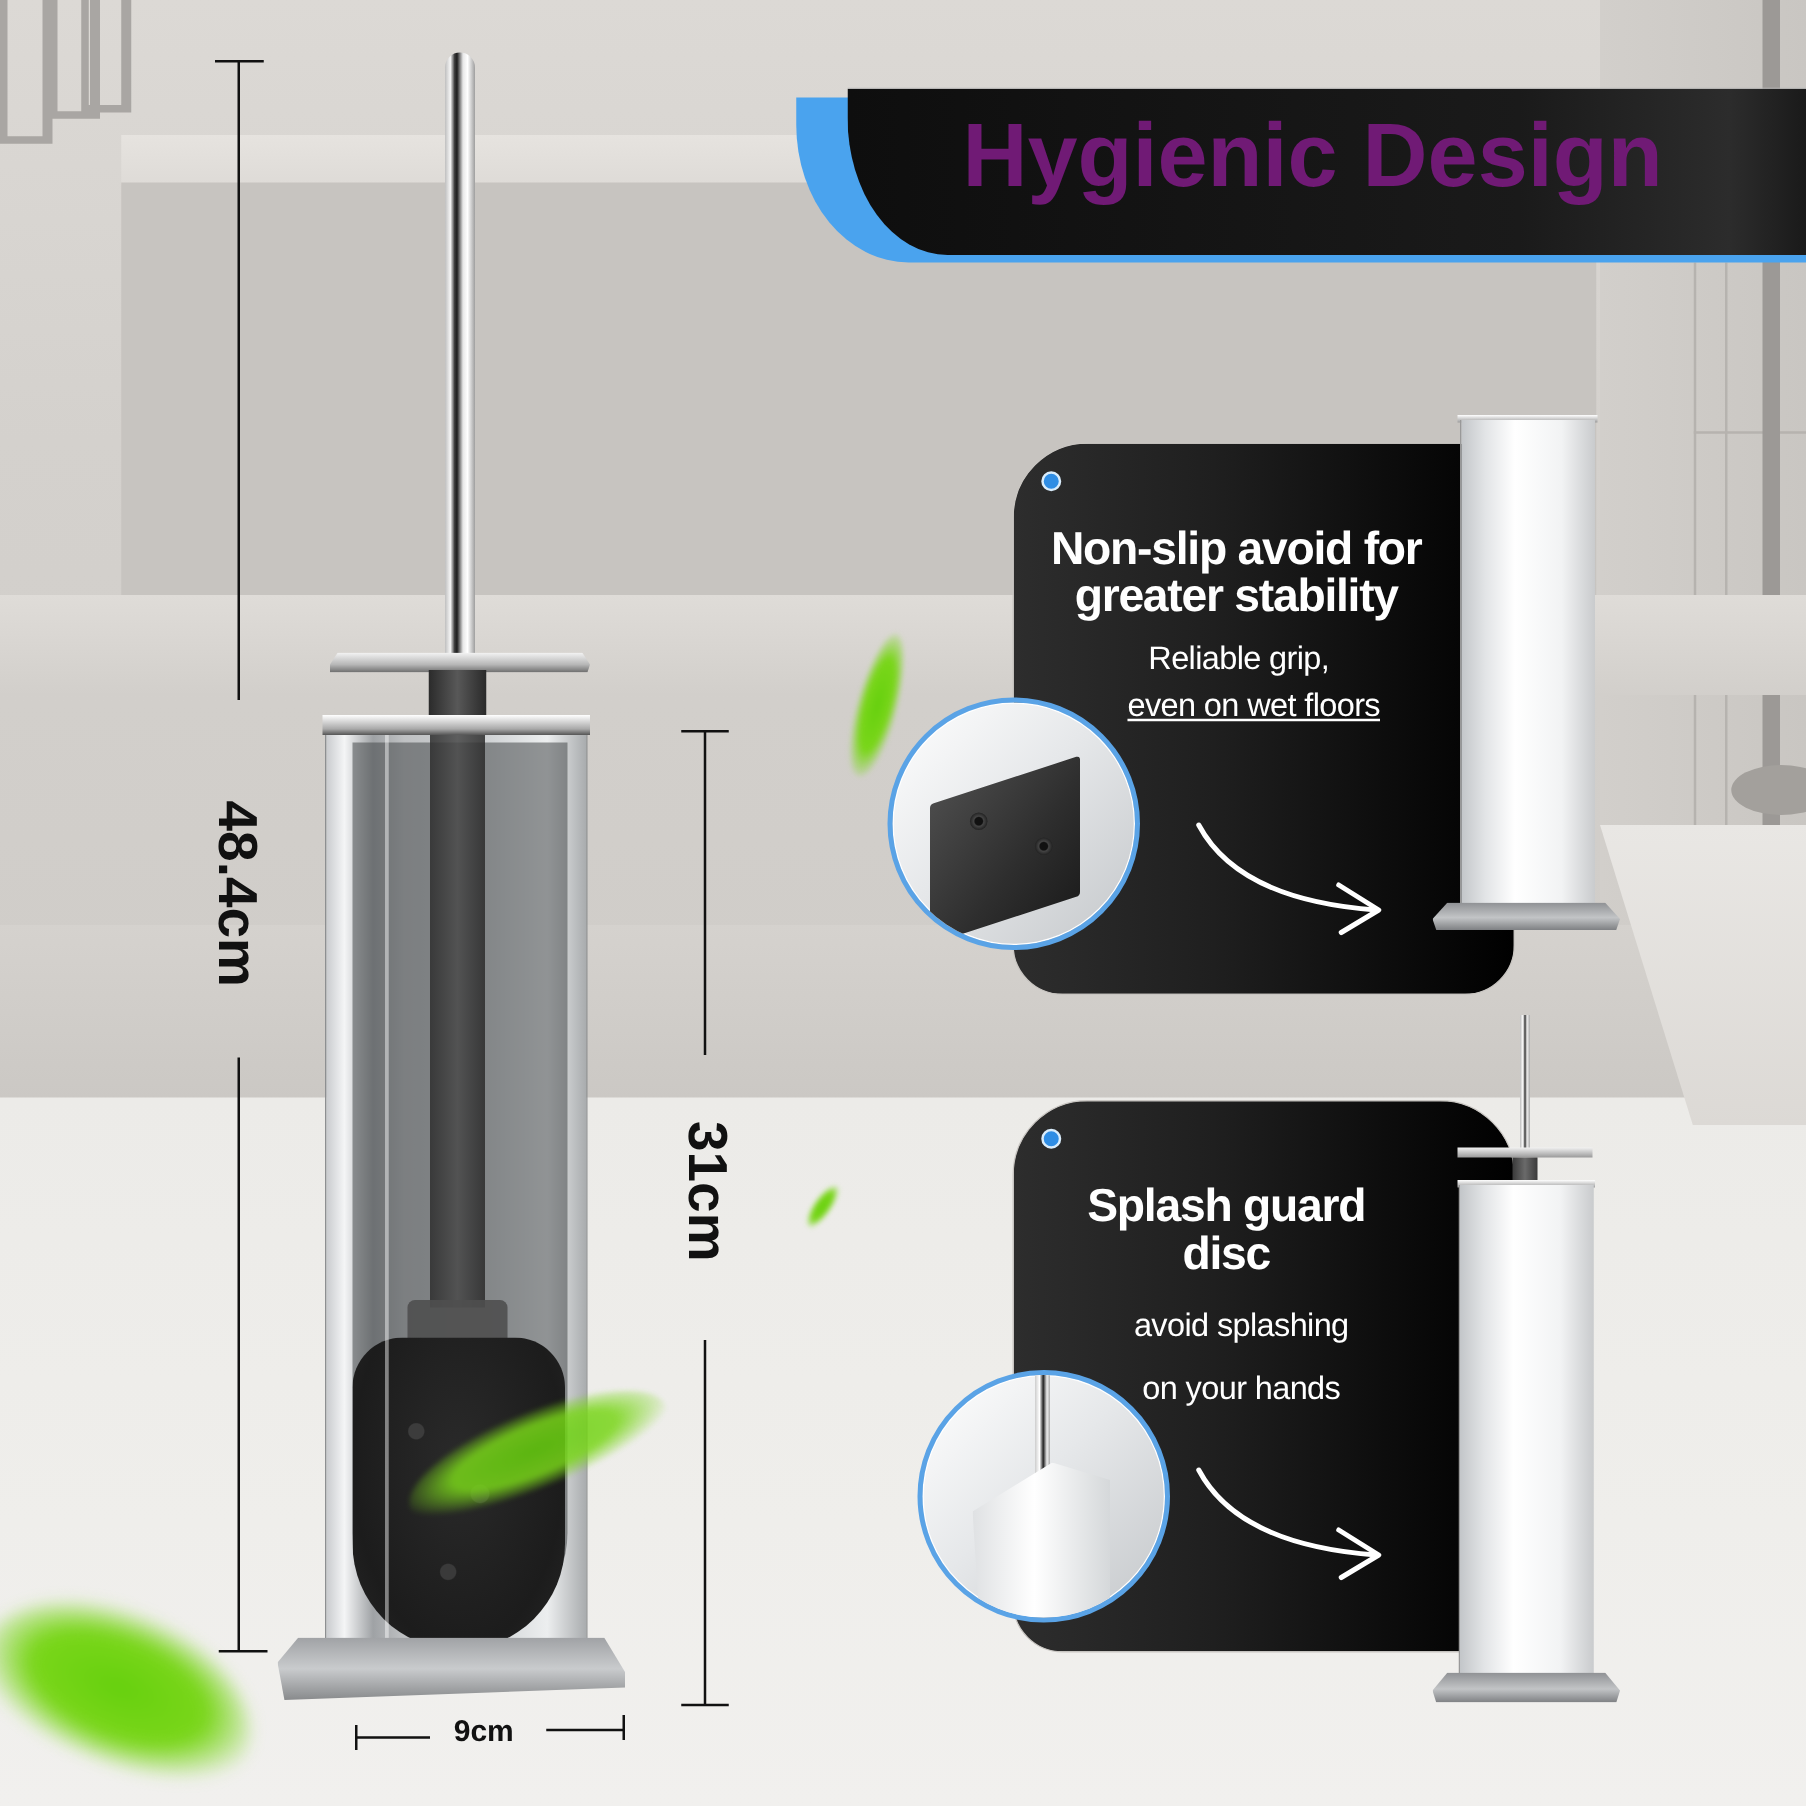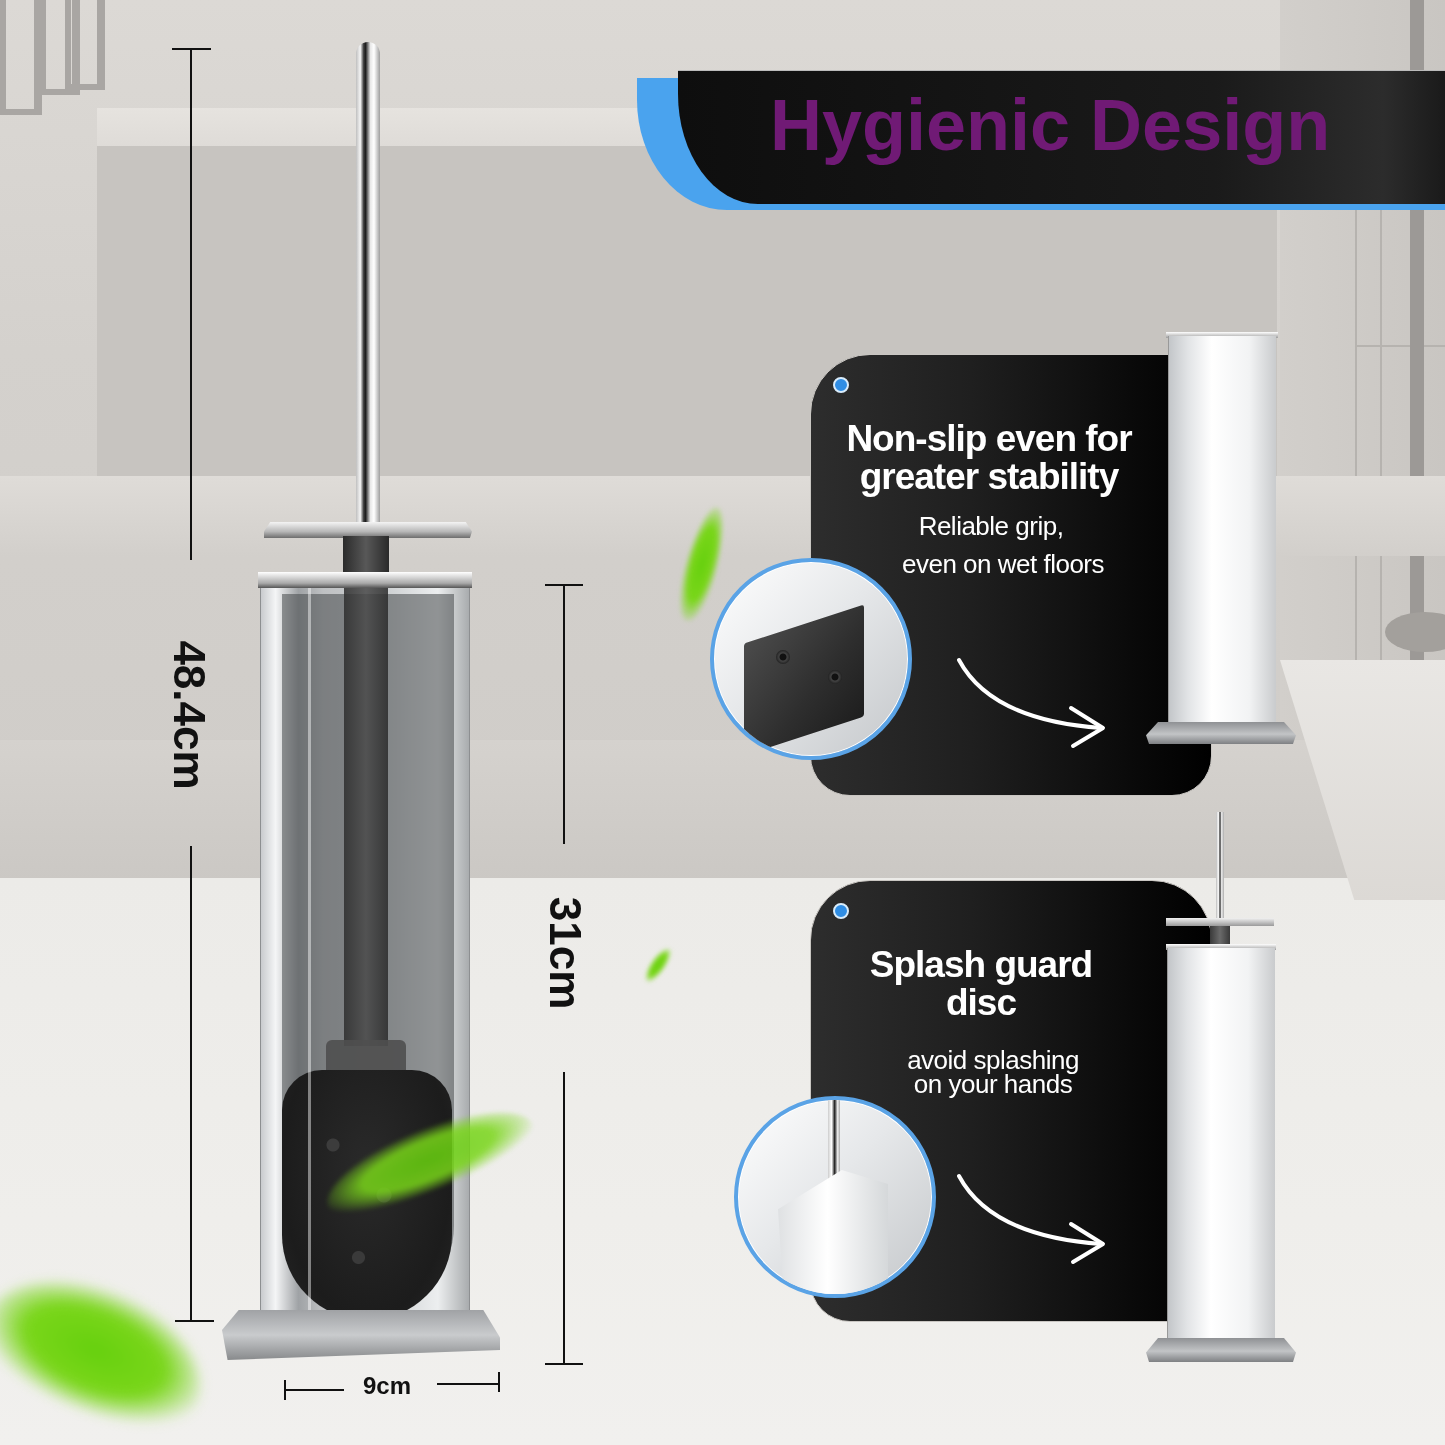--- a/index.html
+++ b/index.html
@@ -172,24 +172,24 @@
   <div class="base"></div>
 </div>
 
 <div class="leaf" style="left:686px;top:505px;width:32px;height:118px;transform:rotate(15deg);"></div>
 <div class="leaf" style="left:638px;top:958px;width:40px;height:14px;transform:rotate(-55deg);"></div>
 <div class="leaf" style="left:318px;top:1130px;width:220px;height:60px;transform:rotate(-22deg);opacity:0.85;"></div>
 <div class="leaf" style="left:-20px;top:1290px;width:230px;height:120px;transform:rotate(22deg);filter:blur(6px);"></div>
 
 <div class="card card-1">
   <div class="dot" style="left:22px;top:22px;"></div>
-  <div class="card-title" style="top:64px;left:-22px;">Non-slip even for</div>
+  <div class="card-title" style="top:64px;left:-22px;">Non-slip avoid for</div>
   <div class="card-title" style="top:102px;left:-22px;">greater stability</div>
   <div class="card-sub" style="top:152px;left:-20px;">Reliable grip,</div>
-  <div class="card-sub" style="top:190px;left:-8px;">even on wet floors</div>
+  <div class="card-sub" style="top:190px;left:-8px;text-decoration:underline;">even on wet floors</div>
   <svg class="arrow" style="left:140px;top:295px;" width="160" height="100" viewBox="0 0 160 100">
     <path d="M8 10 Q40 70 150 78" fill="none" stroke="#fff" stroke-width="4" stroke-linecap="round"></path>
     <path d="M120 58 L152 78 L122 96" fill="none" stroke="#fff" stroke-width="4" stroke-linecap="round" stroke-linejoin="round"></path>
   </svg>
 </div>
 <div class="zoom-circle" style="left:710px;top:558px;width:202px;height:202px;">
   <div class="plate" style="left:30px;top:62px;width:120px;height:112px;"></div>
   <div class="screw" style="left:62px;top:88px;"></div>
   <div class="screw" style="left:114px;top:108px;"></div>
 </div>
@@ -197,21 +197,21 @@
   <div class="side-cap" style="left:1166px;top:332px;width:112px;height:6px;"></div>
   <div class="side-product" style="left:1168px;top:336px;width:108px;height:390px;"></div>
   <div class="side-base" style="left:1146px;top:722px;width:150px;height:22px;"></div>
 </div>
 
 <div class="card card-2">
   <div class="dot" style="left:22px;top:22px;"></div>
   <div class="card-title" style="top:102px;left:-30px;">disc</div>
   <div class="card-title" style="top:64px;left:-30px;">Splash guard</div>
   <div class="card-sub" style="top:160px;left:-18px;">avoid splashing</div>
-  <div class="card-sub" style="top:184px;left:-18px;">on your hands</div>
+  <div class="card-sub" style="top:210px;left:-18px;">on your hands</div>
   <svg class="arrow" style="left:140px;top:285px;" width="160" height="100" viewBox="0 0 160 100">
     <path d="M8 10 Q40 70 150 78" fill="none" stroke="#fff" stroke-width="4" stroke-linecap="round"></path>
     <path d="M120 58 L152 78 L122 96" fill="none" stroke="#fff" stroke-width="4" stroke-linecap="round" stroke-linejoin="round"></path>
   </svg>
 </div>
 <div class="zoom-circle" style="left:734px;top:1096px;width:202px;height:202px;">
   <div style="position:absolute;left:90px;top:0;width:12px;height:140px;background:linear-gradient(90deg,#ccc,#fff 30%,#222 55%,#eee 80%,#aaa);"></div>
   <div style="position:absolute;left:40px;top:70px;width:110px;height:140px;background:linear-gradient(90deg,#dfe1e3,#fff 45%,#d5d8da);clip-path:polygon(0 28%,58% 0,100% 10%,100% 100%,6% 100%);"></div>
 </div>
 <div>

